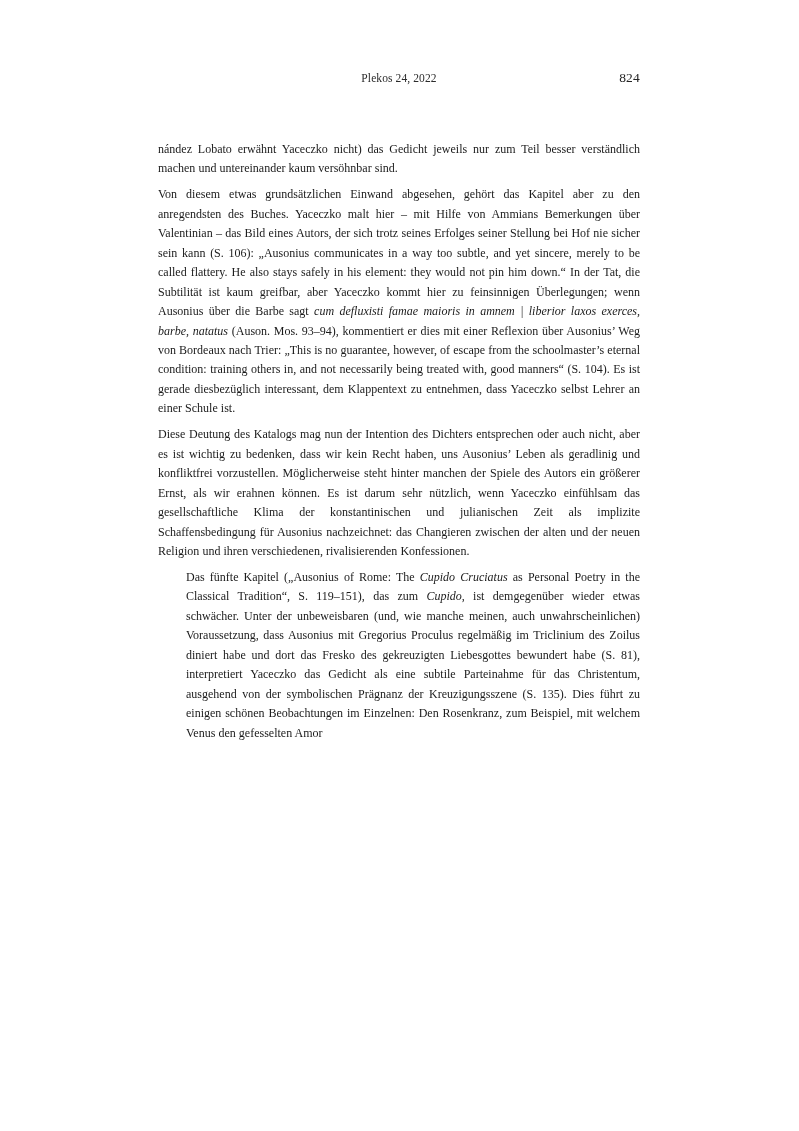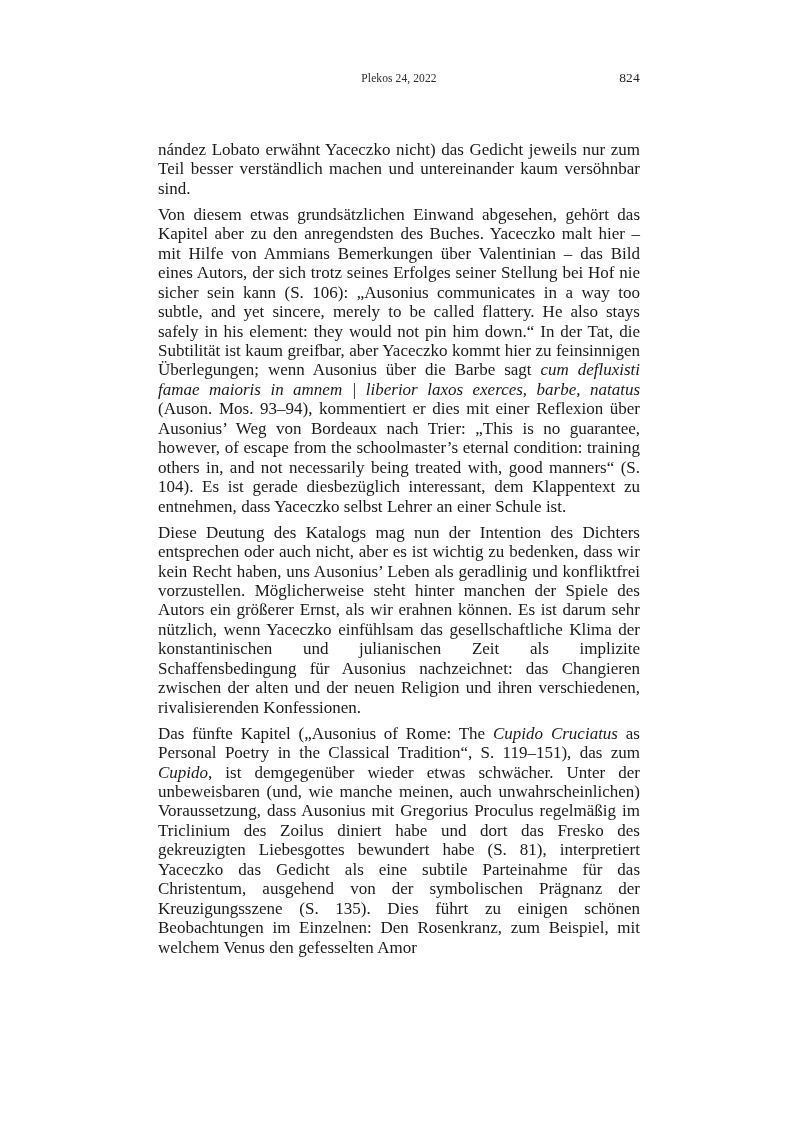--- a/index.html
+++ b/index.html
@@ -55,31 +55,32 @@
   
   .text-column {
     position: absolute;
     left: 158px;
     top: 140px;
     width: 482px;
   }
 
   p.para {
     margin: 0 0 6.5px 0;
-    font-size: 17px;
+    font-size: 12px;
     line-height: 19.45px;
     text-align: justify;
     text-justify: inter-word;
     -webkit-hyphens: none;
     hyphens: none;
     word-spacing: 0.1px;
     color: #1a1a1a;
   }
   p.para:last-child {
     margin-bottom: 0;
+    margin-left: 28px;
   }
 
   i, .it {
     font-style: italic;
   }
 </style>
 </head>
 <body>
 
 <div class="page">

